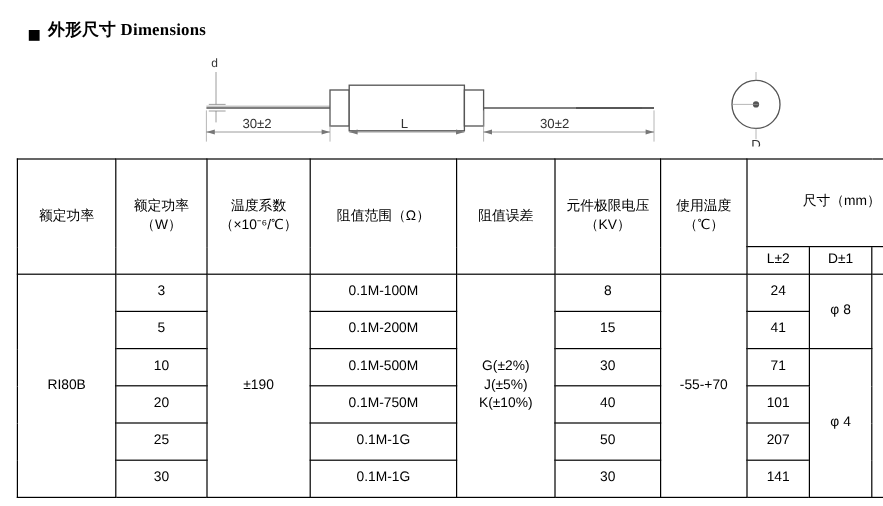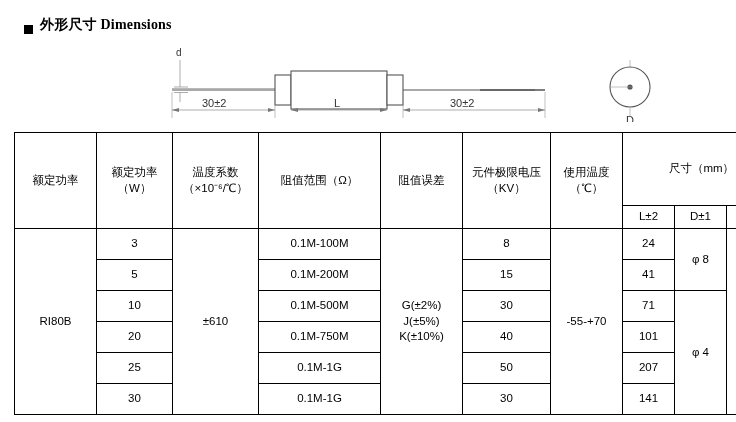--- a/index.html
+++ b/index.html
@@ -202,21 +202,21 @@
           <span class="hdr-cell-inner">D±1</span>
         </td>
     <td>
           <span class="hdr-cell-inner">d</span>
         </td>
   </tr>
 
   <tr class="body-row">
     <td rowspan="6">RI80B</td>
     <td>3</td>
-    <td rowspan="6">±610</td>
+    <td rowspan="6">±190</td>
     <td>0.1M-100M</td>
     <td rowspan="6" class="multiline">G(±2%)
 J(±5%)
 K(±10%)</td>
     <td>8</td>
     <td rowspan="6" class="small-note">-55-+70</td>
     <td>24</td>
     <td rowspan="2">φ 8</td>
     <td rowspan="6">φ 1.0</td>
   </tr>

